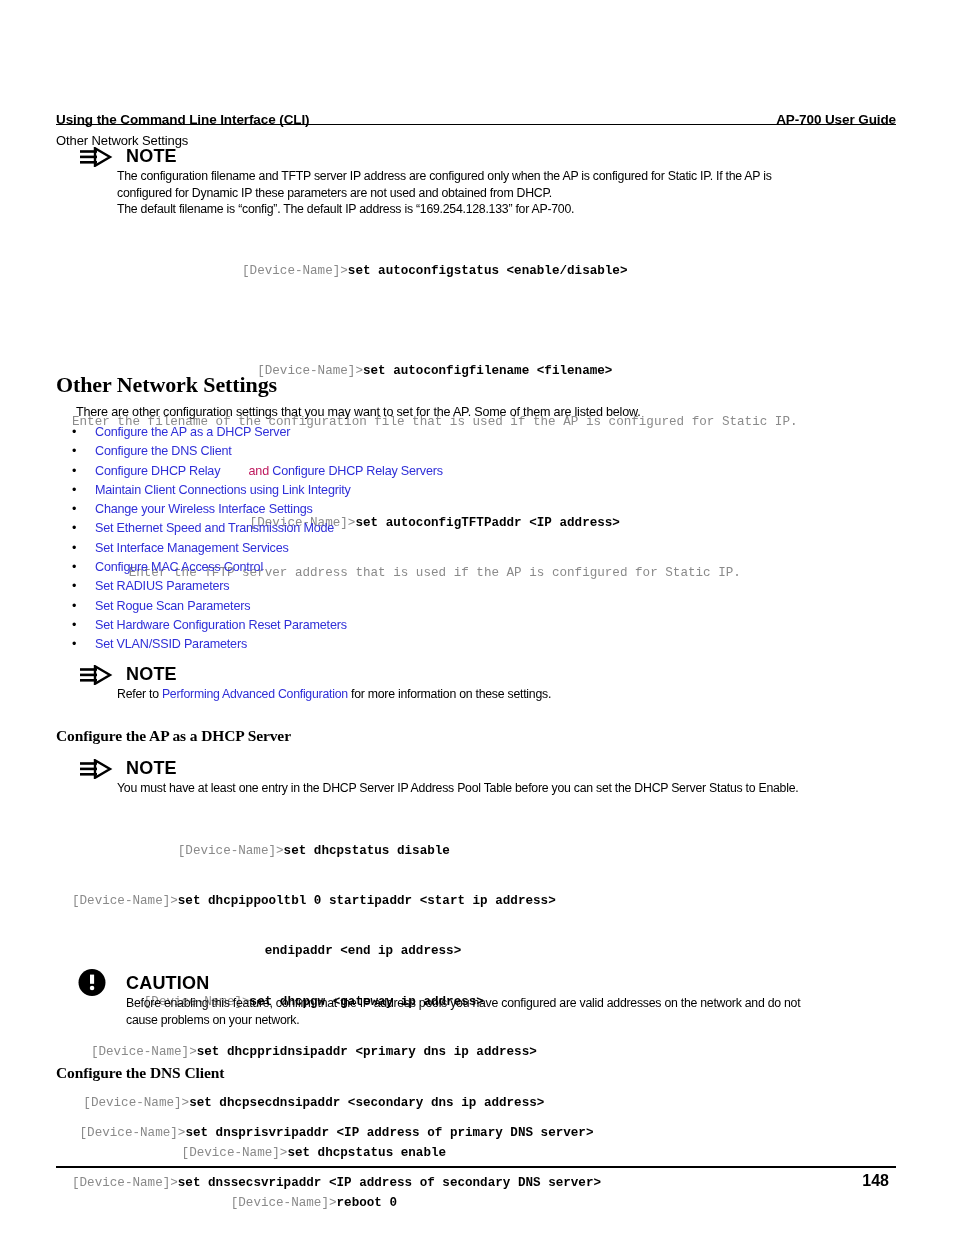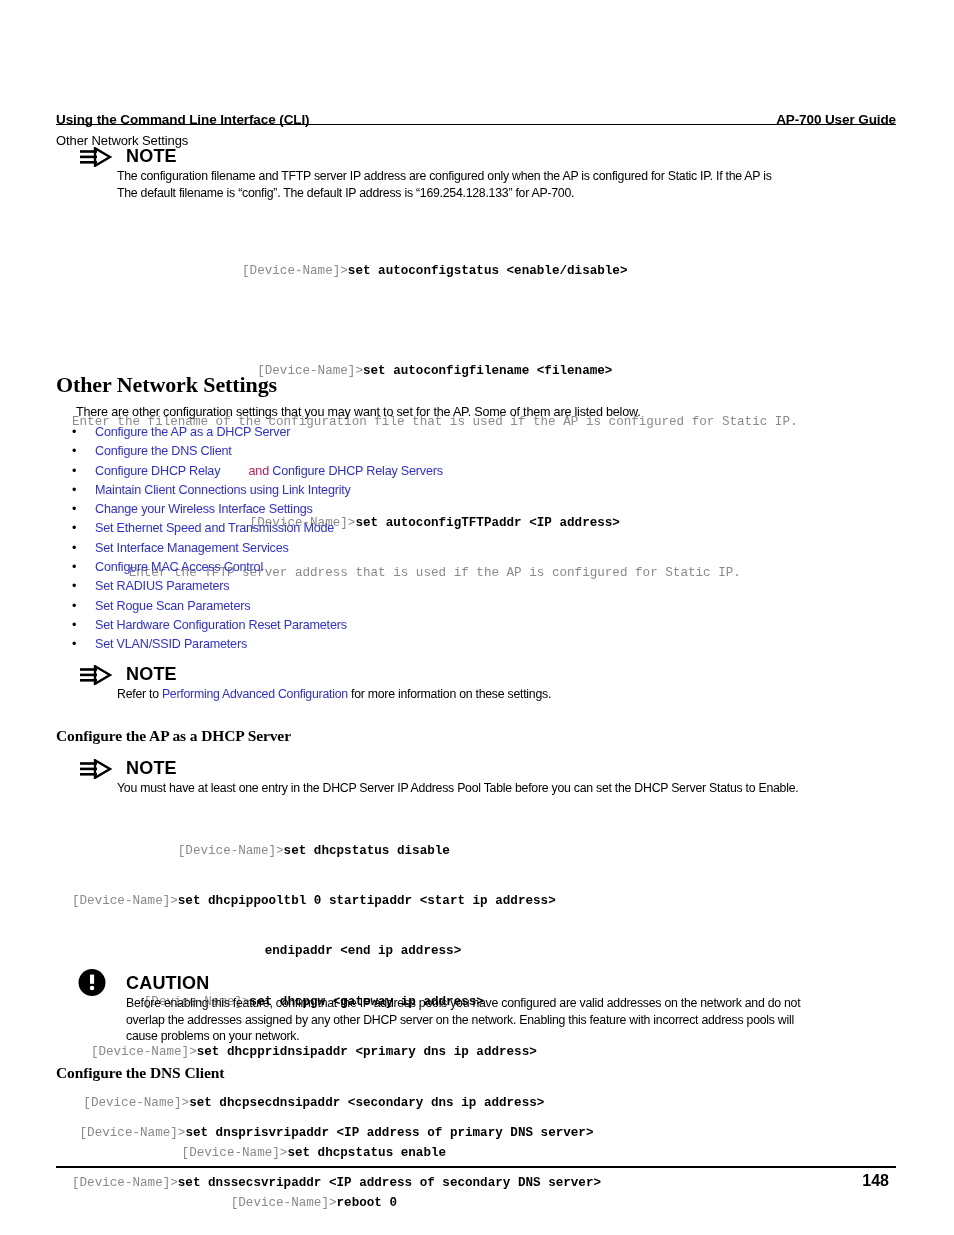--- a/index.html
+++ b/index.html
@@ -210,20 +210,21 @@
       <svg width="34" height="20" viewBox="0 0 34 20" xmlns="http://www.w3.org/2000/svg">
         <rect x="0" y="3.2" width="17" height="2.6" fill="#000"></rect>
         <rect x="0" y="8.6" width="17" height="2.6" fill="#000"></rect>
         <rect x="0" y="14.0" width="17" height="2.6" fill="#000"></rect>
         <path d="M15 1.2 L30 10 L15 18.8 Z" fill="none" stroke="#000" stroke-width="2.4" stroke-linejoin="miter"></path>
       </svg>
     </span>
     <span class="admon-title">NOTE</span>
     <div class="admon-body">
       <span class="ln">The configuration filename and TFTP server IP address are configured only when the AP is configured for Static IP. If the AP is</span>
+      <span class="ln">configured for Dynamic IP these parameters are not used and obtained from DHCP.</span>
       <span class="ln">The default filename is “config”.  The default IP address is “169.254.128.133” for AP-700.</span>
     </div>
   </div>
 
   <div class="cli" style="left:72px; top:229px;">
     <span class="line"><span class="prompt">[Device-Name]&gt;</span><span class="cmd">set autoconfigstatus &lt;enable/disable&gt;</span></span>
     <span class="gap"></span>
     <span class="line"><span class="prompt">[Device-Name]&gt;</span><span class="cmd">set autoconfigfilename &lt;filename&gt;</span></span>
     <span class="line" style="color:#8a8a8a;">Enter the filename of the configuration file that is used if the AP is configured for Static IP.</span>
     <span class="gap"></span>
@@ -333,21 +334,20 @@
     <span class="admon-icon" style="top:0px;">
       <svg width="30" height="30" viewBox="0 0 30 30" xmlns="http://www.w3.org/2000/svg">
         <circle cx="14" cy="14.5" r="13.5" fill="#000000"></circle>
         <rect x="12.0" y="6.6" width="4.1" height="9.2" fill="#ffffff"></rect>
         <circle cx="14.05" cy="19.9" r="2.25" fill="#ffffff"></circle>
       </svg>
     </span>
     <span class="admon-title" style="left:48px; top:5px;">CAUTION</span>
     <div class="admon-body" style="left:48px; top:27px;">
       <span class="ln">Before enabling this feature, confirm that the IP address pools you have configured are valid addresses on the network and do not</span>
-      <span class="ln">overlap the addresses assigned by any other DHCP server on the network. Enabling this feature with incorrect address pools will</span>
       <span class="ln">cause problems on your network.</span>
     </div>
   </div>
 
   <div class="h2" style="left:56px; top:1064px;">Configure the DNS Client</div>
 
   <div class="cli" style="left:72px; top:1091px;">
     <span class="line"><span class="prompt">[Device-Name]&gt;</span><span class="cmd">set dnsprisvripaddr &lt;IP address of primary DNS server&gt;</span></span>
     <span class="line"><span class="prompt">[Device-Name]&gt;</span><span class="cmd">set dnssecsvripaddr &lt;IP address of secondary DNS server&gt;</span></span>
     

